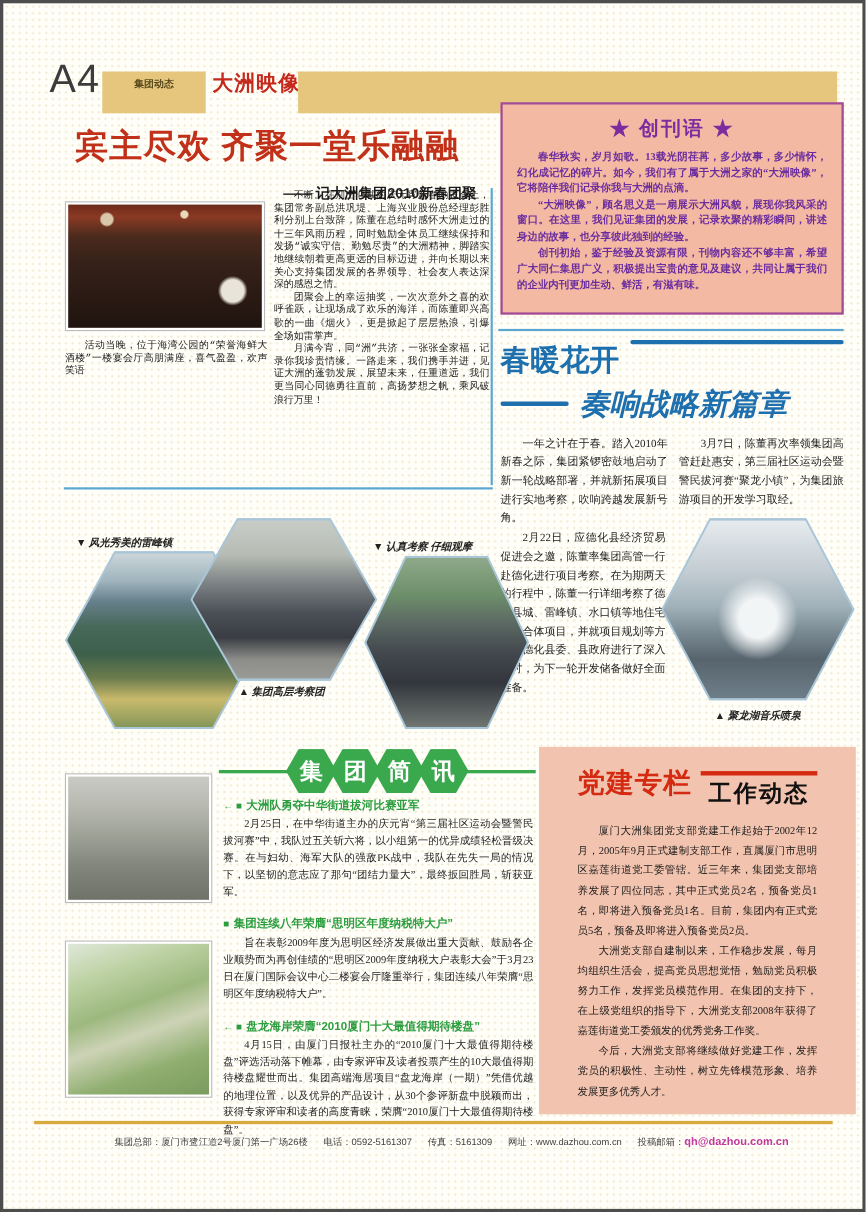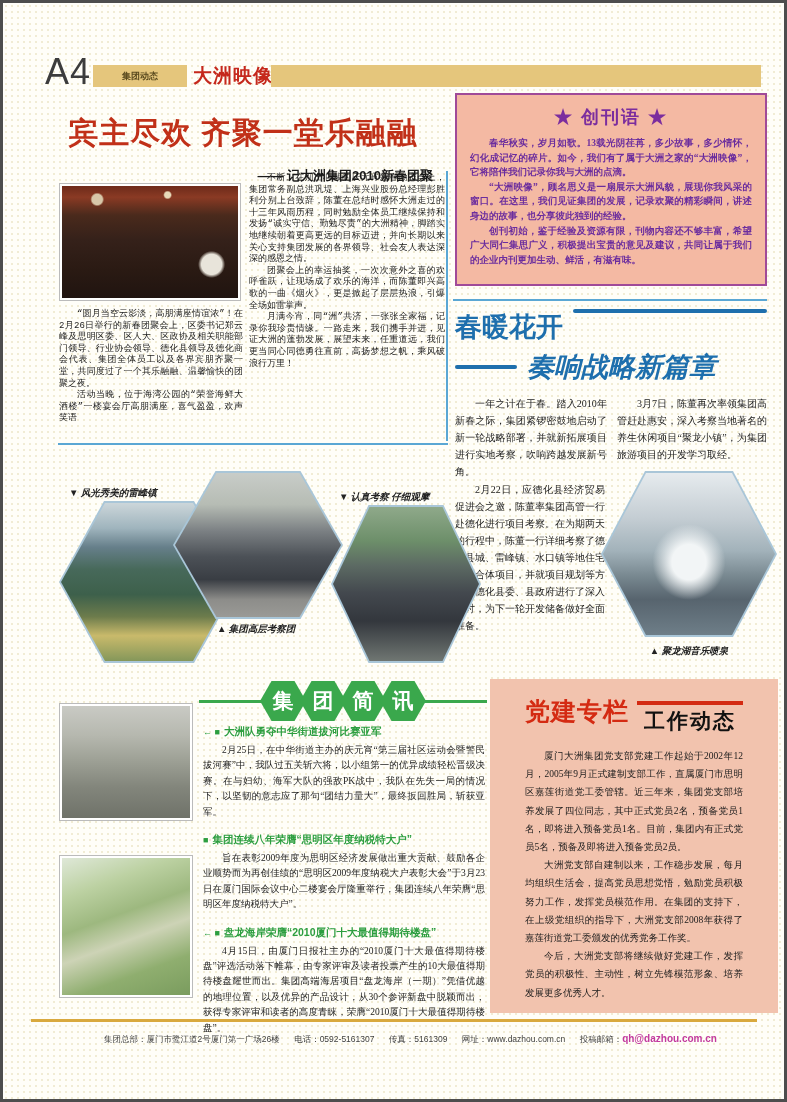--- a/index.html
+++ b/index.html
@@ -7,21 +7,21 @@
     position:relative;width:781px;height:1096px;margin:0 auto;
     border:3px solid #4d4d4d;background:#fffef8;
     background-image:radial-gradient(#f1ecd4 0.9px, transparent 0.9px);
     background-size:6px 6px;
     font-family:"Liberation Sans", sans-serif;
     overflow:hidden;
   }
   .abs{position:absolute;}
   
   .pageno{font-size:36px;color:#3c3c3c;font-weight:500;letter-spacing:1px;}
-  .tanbar{background:#e5c67c;height:22px;}
+  .tanbar{background:#e5c67c;height:38px;}
   .sectag{font-size:9px;font-weight:bold;color:#5a4a1e;line-height:22px;text-align:center;width:100%;}
   .masthead{font-family:"Liberation Serif", serif;font-size:19px;font-weight:bold;color:#c5281c;letter-spacing:1px;}
   
   .main-title{font-family:"Liberation Serif", serif;font-size:30px;font-weight:bold;color:#c13018;text-align:center;letter-spacing:1px;white-space:nowrap;}
   .main-sub{font-size:13px;font-weight:bold;color:#1a1a1a;text-align:right;}
   .body-txt{font-family:Liberation Mono, monospace;font-size:9px;line-height:11.6px;color:#1c1c1c;text-align:justify;}
   .body-txt p{margin:0;text-indent:2em;}
   .photo{border:1px solid #bbb;background:#fff;padding:2px;box-sizing:border-box;}
   .photo .ph{width:100%;height:100%;}
   .vrule-blue{width:2px;background:#5aa7d4;}
@@ -92,21 +92,20 @@
   <div class="abs tanbar" style="left:268px;top:62px;width:490px;"></div>
 
   <div class="abs main-title" style="left:55px;top:110px;width:370px;">宾主尽欢  齐聚一堂乐融融</div>
   <div class="abs main-sub" style="left:130px;top:164px;width:300px;">——  记大洲集团2010新春团聚</div>
 
   <div class="abs photo" style="left:56px;top:180px;width:182px;height:118px;">
     <div class="ph ph-banquet"></div>
   </div>
 
   <div class="abs body-txt" style="left:56px;top:306px;width:184px;">
-    <p>“圆月当空云影淡，高朋满座情谊浓”！在2月26日举行的新春团聚会上，区委书记郑云峰及思明区委、区人大、区政协及相关职能部门领导、行业协会领导、德化县领导及德化商会代表、集团全体员工以及各界宾朋齐聚一堂，共同度过了一个其乐融融、温馨愉快的团聚之夜。</p>
     <p>活动当晚，位于海湾公园的“荣誉海鲜大酒楼”一楼宴会厅高朋满座，喜气盈盈，欢声笑语</p>
   </div>
 
   <div class="abs body-txt" style="left:246px;top:170px;width:196px;">
     <p>不断。在别出心裁的庆元宵新春励志会上，集团常务副总洪巩堤、上海兴业股份总经理彭胜利分别上台致辞，陈董在总结时感怀大洲走过的十三年风雨历程，同时勉励全体员工继续保持和发扬“诚实守信、勤勉尽责”的大洲精神，脚踏实地继续朝着更高更远的目标迈进，并向长期以来关心支持集团发展的各界领导、社会友人表达深深的感恩之情。</p>
     <p>团聚会上的幸运抽奖，一次次意外之喜的欢呼雀跃，让现场成了欢乐的海洋，而陈董即兴高歌的一曲《烟火》，更是掀起了层层热浪，引爆全场如雷掌声。</p>
     <p>月满今宵，同“洲”共济，一张张全家福，记录你我珍贵情缘。一路走来，我们携手并进，见证大洲的蓬勃发展，展望未来，任重道远，我们更当同心同德勇往直前，高扬梦想之帆，乘风破浪行万里！</p>
   </div>
 
   <div class="abs vrule-blue" style="left:443px;top:168px;height:270px;"></div>
@@ -131,21 +130,21 @@
     <div style="display:flex;align-items:center;margin-top:4px;font-style:italic;">
       <span class="strat-line" style="width:62px;margin-right:10px;"></span>
       <span class="strat-title">奏响战略新篇章</span>
     </div>
   </div>
 
   <div class="abs strat-txt" style="left:452px;top:392px;width:152px;">
     <p>一年之计在于春。踏入2010年新春之际，集团紧锣密鼓地启动了新一轮战略部署，并就新拓展项目进行实地考察，吹响跨越发展新号角。</p>
   </div>
   <div class="abs strat-txt" style="left:614px;top:392px;width:150px;">
-    <p>3月7日，陈董再次率领集团高管赶赴惠安，深入考察当地著名的养生休闲项目“聚龙小镇”，为集团旅游项目的开发学习取经。</p>
+    <p>3月7日，陈董再次率领集团高管赶赴惠安，第三届社区运动会暨警民拔河赛“聚龙小镇”，为集团旅游项目的开发学习取经。</p>
   </div>
   <div class="abs strat-txt" style="left:452px;top:478px;width:150px;">
     <p>2月22日，应德化县经济贸易促进会之邀，陈董率集团高管一行赴德化进行项目考察。在为期两天的行程中，陈董一行详细考察了德化县城、雷峰镇、水口镇等地住宅及综合体项目，并就项目规划等方面与德化县委、县政府进行了深入探讨，为下一轮开发储备做好全面准备。</p>
   </div>
 
   <div class="abs hexo hex-frame" style="left:598px;top:468px;width:176px;height:166px;">
     <div class="hexo hex-img ph-fountain"></div>
   </div>
   <div class="abs caption" style="left:598px;top:642px;width:176px;text-align:center;">▲  聚龙湖音乐喷泉</div>
 

